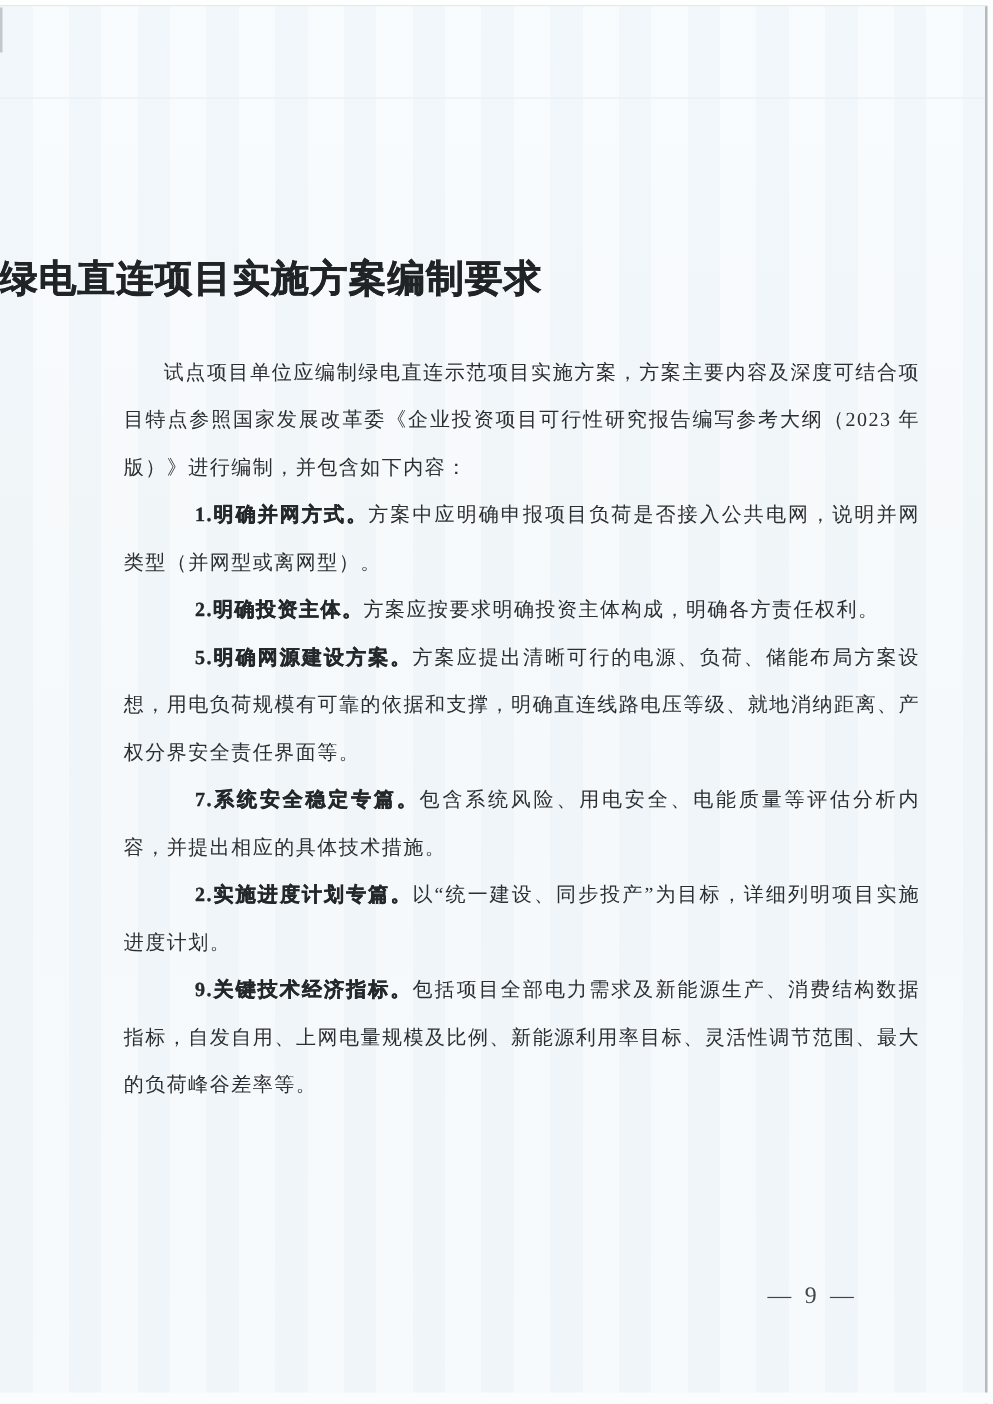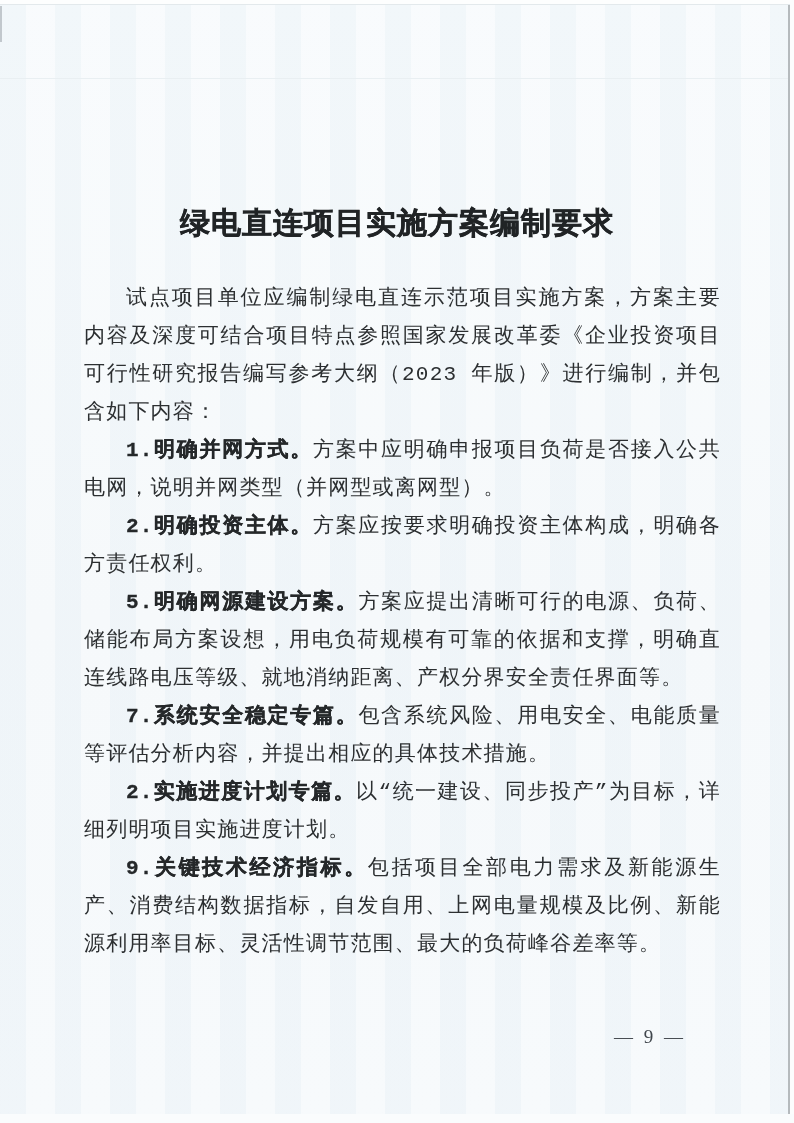--- a/index.html
+++ b/index.html
@@ -47,45 +47,44 @@
     background: #fafcfd;
   }
   .edge-left-sliver {
     position: absolute; left: 0; top: 6px; width: 2px; height: 36px;
     background: #9aa3a8; opacity: .55;
   }
 
   .doc-title {
     position: absolute;
     left: 0; top: 183px; width: 794px;
-    text-align: center;
     font-size: 30px;
     font-weight: bold;
     letter-spacing: 1px;
     color: #212426;
     -webkit-text-stroke: 0.4px #212426;
   }
   .doc-body {
     position: absolute;
-    left: 84px; top: 280px;
+    left: 99px; top: 280px;
     width: 637px;
-    font-size: 21px;
+    font-size: 16px;
     line-height: 38px;
     letter-spacing: 1.2px;
     color: #2c2f31;
     text-align: justify;
-    font-family: Liberation Mono, monospace;
   }
   .para {
     margin: 0;
     text-indent: 2em;
   }
   .para b {
     font-weight: bold;
     color: #25282a;
+    margin-left: 25px;
     -webkit-text-stroke: 0.3px #25282a;
   }
   .page-number {
     position: absolute;
     left: 560px; top: 1026px; width: 180px;
     text-align: center;
     font-size: 19px;
     letter-spacing: 3px;
     color: #40464c;
   }

